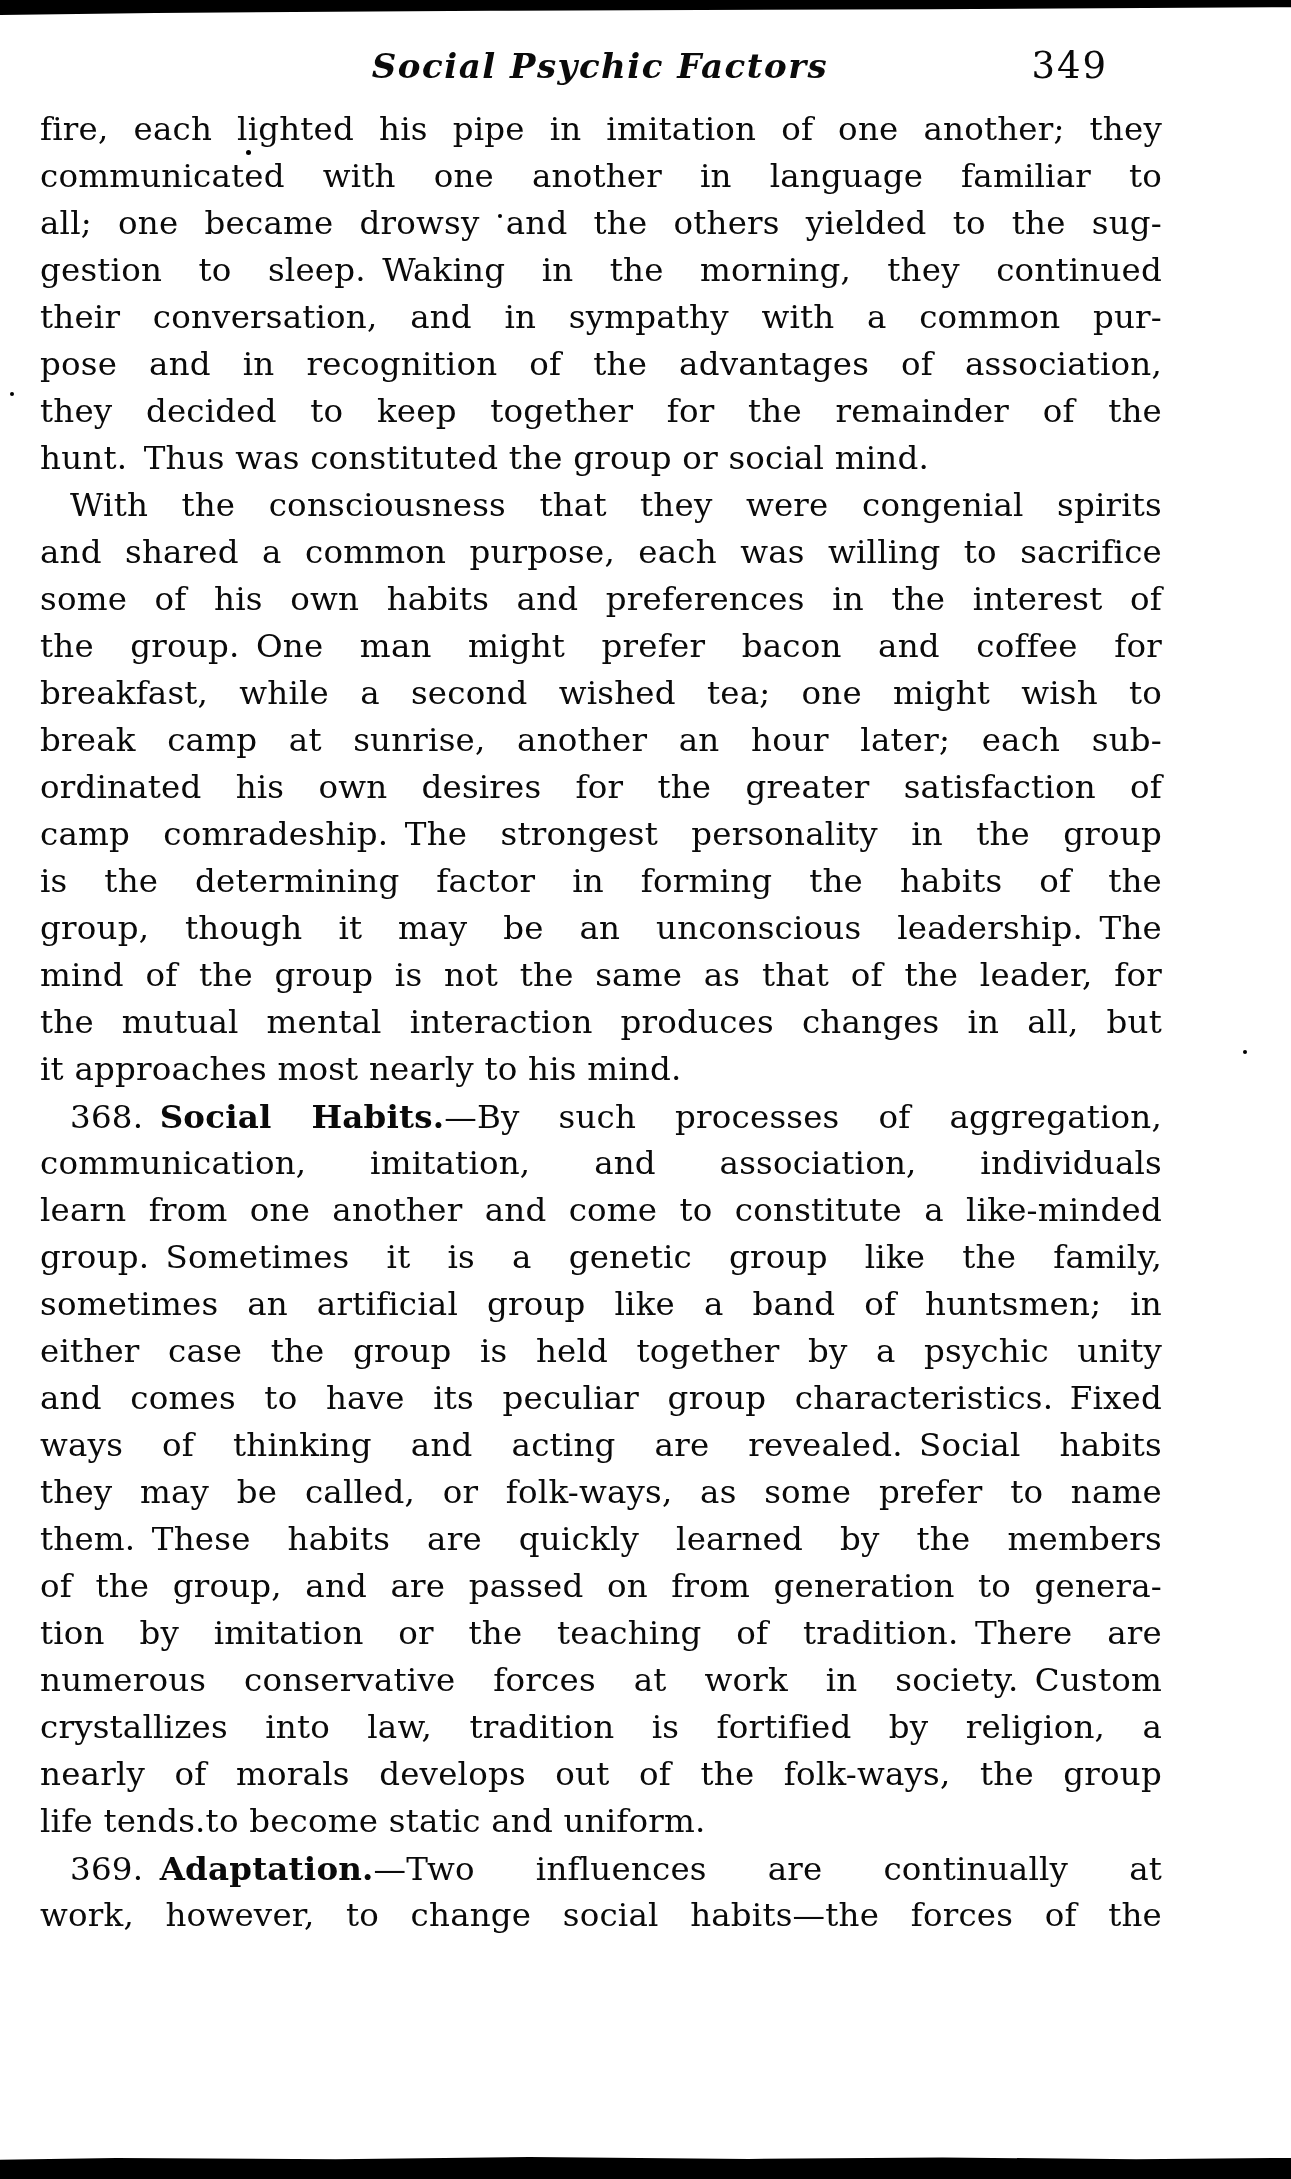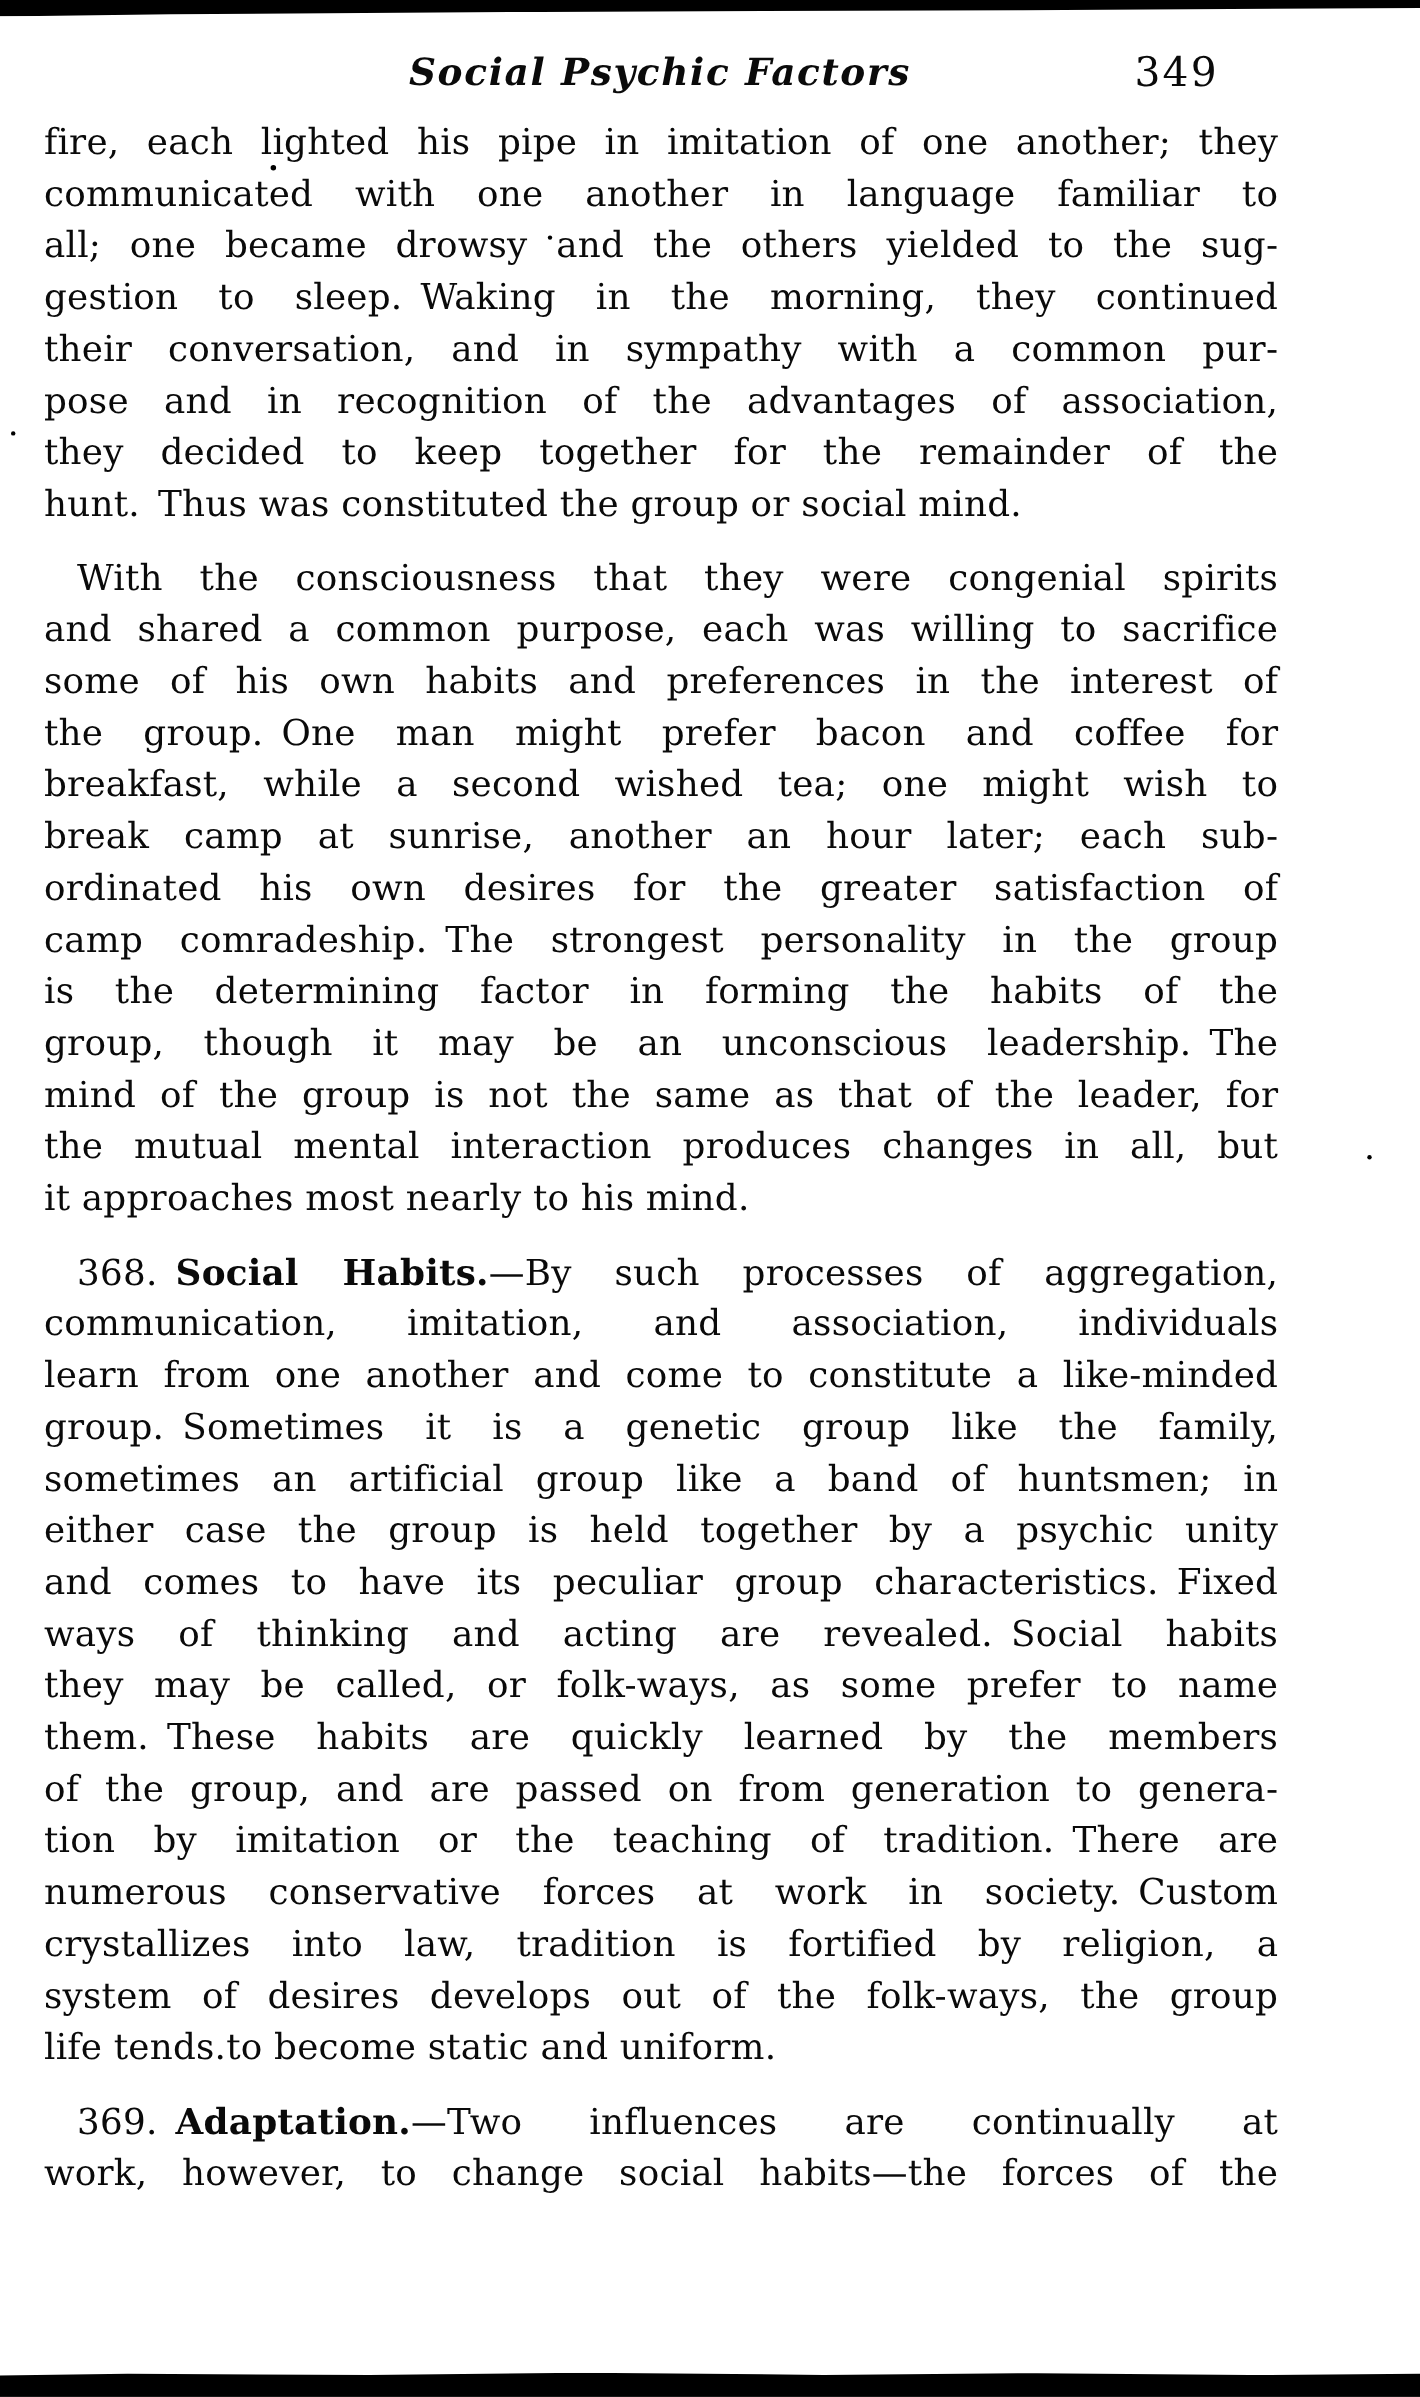--- a/index.html
+++ b/index.html
@@ -42,21 +42,21 @@
   }
   .line {
     font-size: 32.5px;
     line-height: 47px;
     height: 47px;
     text-align: justify;
     text-align-last: justify;
     letter-spacing: 0.2px;
   }
   .line.no-just { text-align: right; text-align-last: left; }
-  .line.indent { text-indent: 30px; margin-top: 20px; }
+  .line.indent { text-indent: 30px; }
   .line .bold { font-weight: bold; }
   .speck { position: absolute; background: #000; border-radius: 50%; }
 </style>
 </head>
 <body>
 
 <div class="scan-bar-top"></div>
 
 <div class="page-header">
   <div class="page-title">Social Psychic Factors</div>
@@ -92,21 +92,21 @@
     <div class="line"><span>sometimes an artificial group like a band of huntsmen; in</span></div>
     <div class="line"><span>either case the group is held together by a psychic unity</span></div>
     <div class="line"><span>and comes to have its peculiar group characteristics. Fixed</span></div>
     <div class="line"><span>ways of thinking and acting are revealed. Social habits</span></div>
     <div class="line"><span>they may be called, or folk-ways, as some prefer to name</span></div>
     <div class="line"><span>them. These habits are quickly learned by the members</span></div>
     <div class="line"><span>of the group, and are passed on from generation to genera-</span></div>
     <div class="line"><span>tion by imitation or the teaching of tradition. There are</span></div>
     <div class="line"><span>numerous conservative forces at work in society. Custom</span></div>
     <div class="line"><span>crystallizes into law, tradition is fortified by religion, a</span></div>
-    <div class="line"><span>system of desires develops out of the folk-ways, the group</span></div>
+    <div class="line"><span>nearly of morals develops out of the folk-ways, the group</span></div>
     <div class="line no-just"><span>life tends.to become static and uniform.</span></div>
     <div class="line indent"><span>369. </span><span class="bold">Adaptation.</span><span>—Two influences are continually at</span></div>
     <div class="line"><span>work, however, to change social habits—the forces of the</span></div>
   </div>
 
 <div class="speck" style="left:246px; top:150px; width:5px; height:5px;"></div>
 <div class="speck" style="left:498px; top:214px; width:4px; height:4px;"></div>
 <div class="speck" style="left:10px; top:392px; width:4px; height:4px;"></div>
 <div class="speck" style="left:1243px; top:1050px; width:4px; height:4px;"></div>
 

